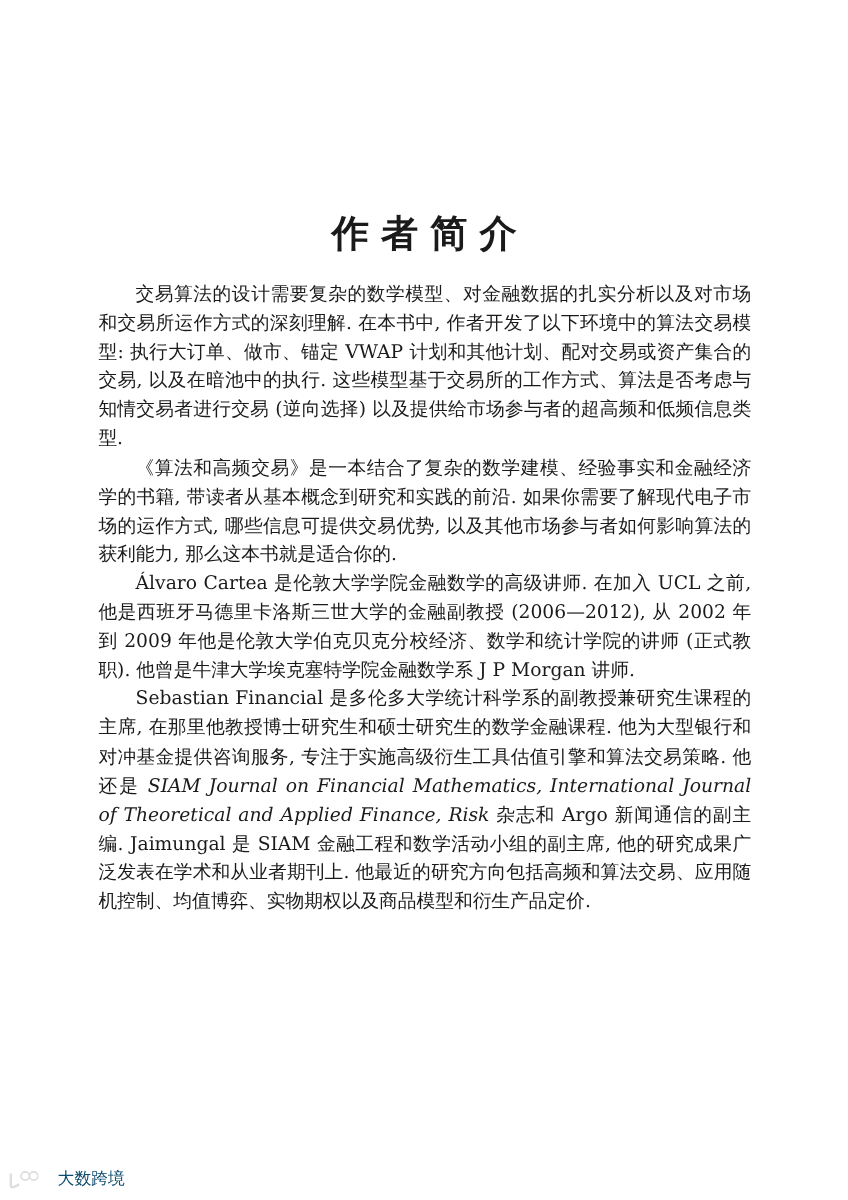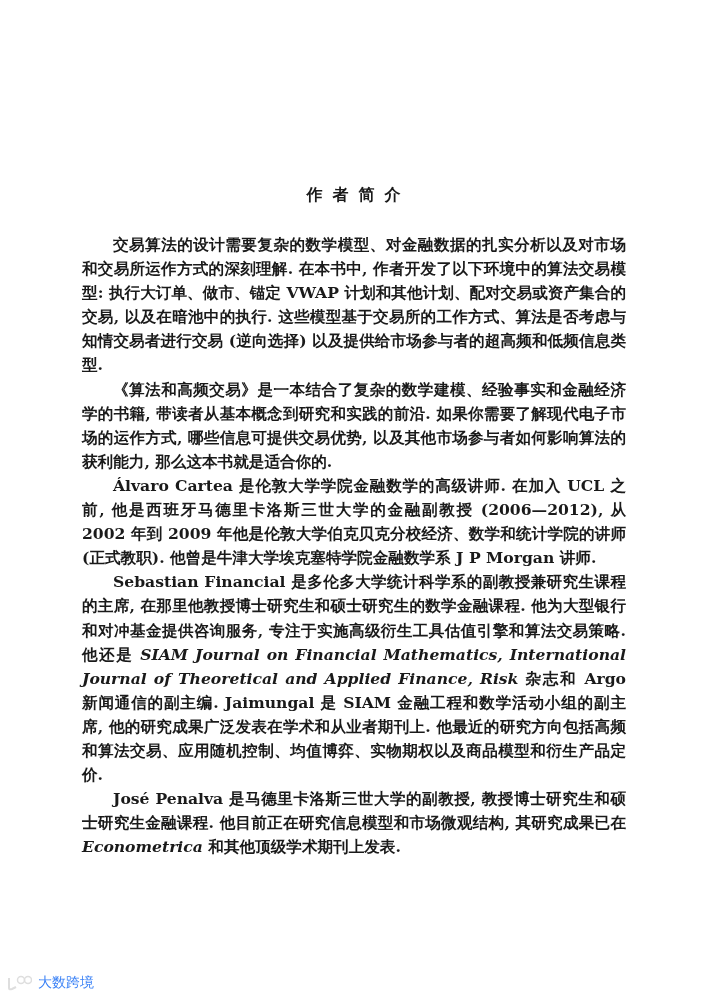--- a/index.html
+++ b/index.html
@@ -4,32 +4,32 @@
 <style>
   html, body { margin: 0; padding: 0; }
   body {
     width: 707px; height: 1000px; background: #ffffff; position: relative;
     overflow: hidden; color: #1a1a1a;
     font-family: "DejaVu Serif", "Liberation Serif", serif;
   }
   .page-title {
     position: absolute; top: 180px; left: 0; width: 707px; text-align: center;
     font-family: "DejaVu Sans", "Liberation Sans", sans-serif;
-    font-size: 16px; font-weight: bold; letter-spacing: 10px; line-height: 30px;
+    font-size: 31px; font-weight: bold; letter-spacing: 10px; line-height: 30px;
     padding-left: 10px; box-sizing: border-box;
   }
   .body-text {
     position: absolute; top: 233px; left: 82px; width: 544px;
-    font-size: 15.6px; line-height: 24.1px; text-align: justify; font-weight: bold;
+    font-size: 15.6px; line-height: 24.1px; text-align: justify;
   }
   .para { margin: 0; text-indent: 31px; }
   .it { font-style: italic; }
   .watermark {
-    position: absolute; left: 6px; top: 974px; display: flex; align-items: center; gap: 6px;
-    color: #3b82f6; font-family: "DejaVu Sans", sans-serif; font-size: 14px; text-align: right;
+    position: absolute; left: 6px; top: 974px; display: flex; align-items: center; gap: 16px;
+    color: #0c4a6e; font-family: "DejaVu Sans", sans-serif; font-size: 14px; text-align: right;
   }
   .wm-logo { width: 26px; height: 16px; }
 </style>
 </head>
 <body>
 
 <div class="page-title">作者简介</div>
 
 <div class="body-text">
   <p class="para">
@@ -37,23 +37,20 @@
   </p>
   <p class="para">
     <span>《算法和高频交易》是一本结合了复杂的数学建模、经验事实和金融经济学的书籍, 带读者从基本概念到研究和实践的前沿. 如果你需要了解现代电子市场的运作方式, 哪些信息可提供交易优势, 以及其他市场参与者如何影响算法的获利能力, 那么这本书就是适合你的.</span>
   </p>
   <p class="para">
     <span>Álvaro Cartea 是伦敦大学学院金融数学的高级讲师. 在加入 UCL 之前, 他是西班牙马德里卡洛斯三世大学的金融副教授 (2006—2012), 从 2002 年到 2009 年他是伦敦大学伯克贝克分校经济、数学和统计学院的讲师 (正式教职). 他曾是牛津大学埃克塞特学院金融数学系 J P Morgan 讲师.</span>
   </p>
   <p class="para">
     <span>Sebastian Financial 是多伦多大学统计科学系的副教授兼研究生课程的主席, 在那里他教授博士研究生和硕士研究生的数学金融课程. 他为大型银行和对冲基金提供咨询服务, 专注于实施高级衍生工具估值引擎和算法交易策略. 他还是 </span><span class="it">SIAM Journal on Financial Mathematics, International Journal of Theoretical and Applied Finance, Risk</span><span> 杂志和 Argo 新闻通信的副主编. Jaimungal 是 SIAM 金融工程和数学活动小组的副主席, 他的研究成果广泛发表在学术和从业者期刊上. 他最近的研究方向包括高频和算法交易、应用随机控制、均值博弈、实物期权以及商品模型和衍生产品定价.</span>
   </p>
-  <p class="para">
-    <span>José Penalva 是马德里卡洛斯三世大学的副教授, 教授博士研究生和硕士研究生金融课程. 他目前正在研究信息模型和市场微观结构, 其研究成果已在 </span><span class="it">Econometrica</span><span> 和其他顶级学术期刊上发表.</span>
-  </p>
 </div>
 
 <div class="watermark">
   <svg class="wm-logo" viewBox="0 0 26 16">
     <path d="M3 3 L3 13 Q3 15 6 14 L10 12" fill="none" stroke="#dedede" stroke-width="2"></path>
     <circle cx="15" cy="5" r="3.5" fill="none" stroke="#dedede" stroke-width="1.5"></circle>
     <circle cx="22" cy="5" r="3.5" fill="none" stroke="#dedede" stroke-width="1.5"></circle>
   </svg>
   <span>大数跨境</span>
 </div>

